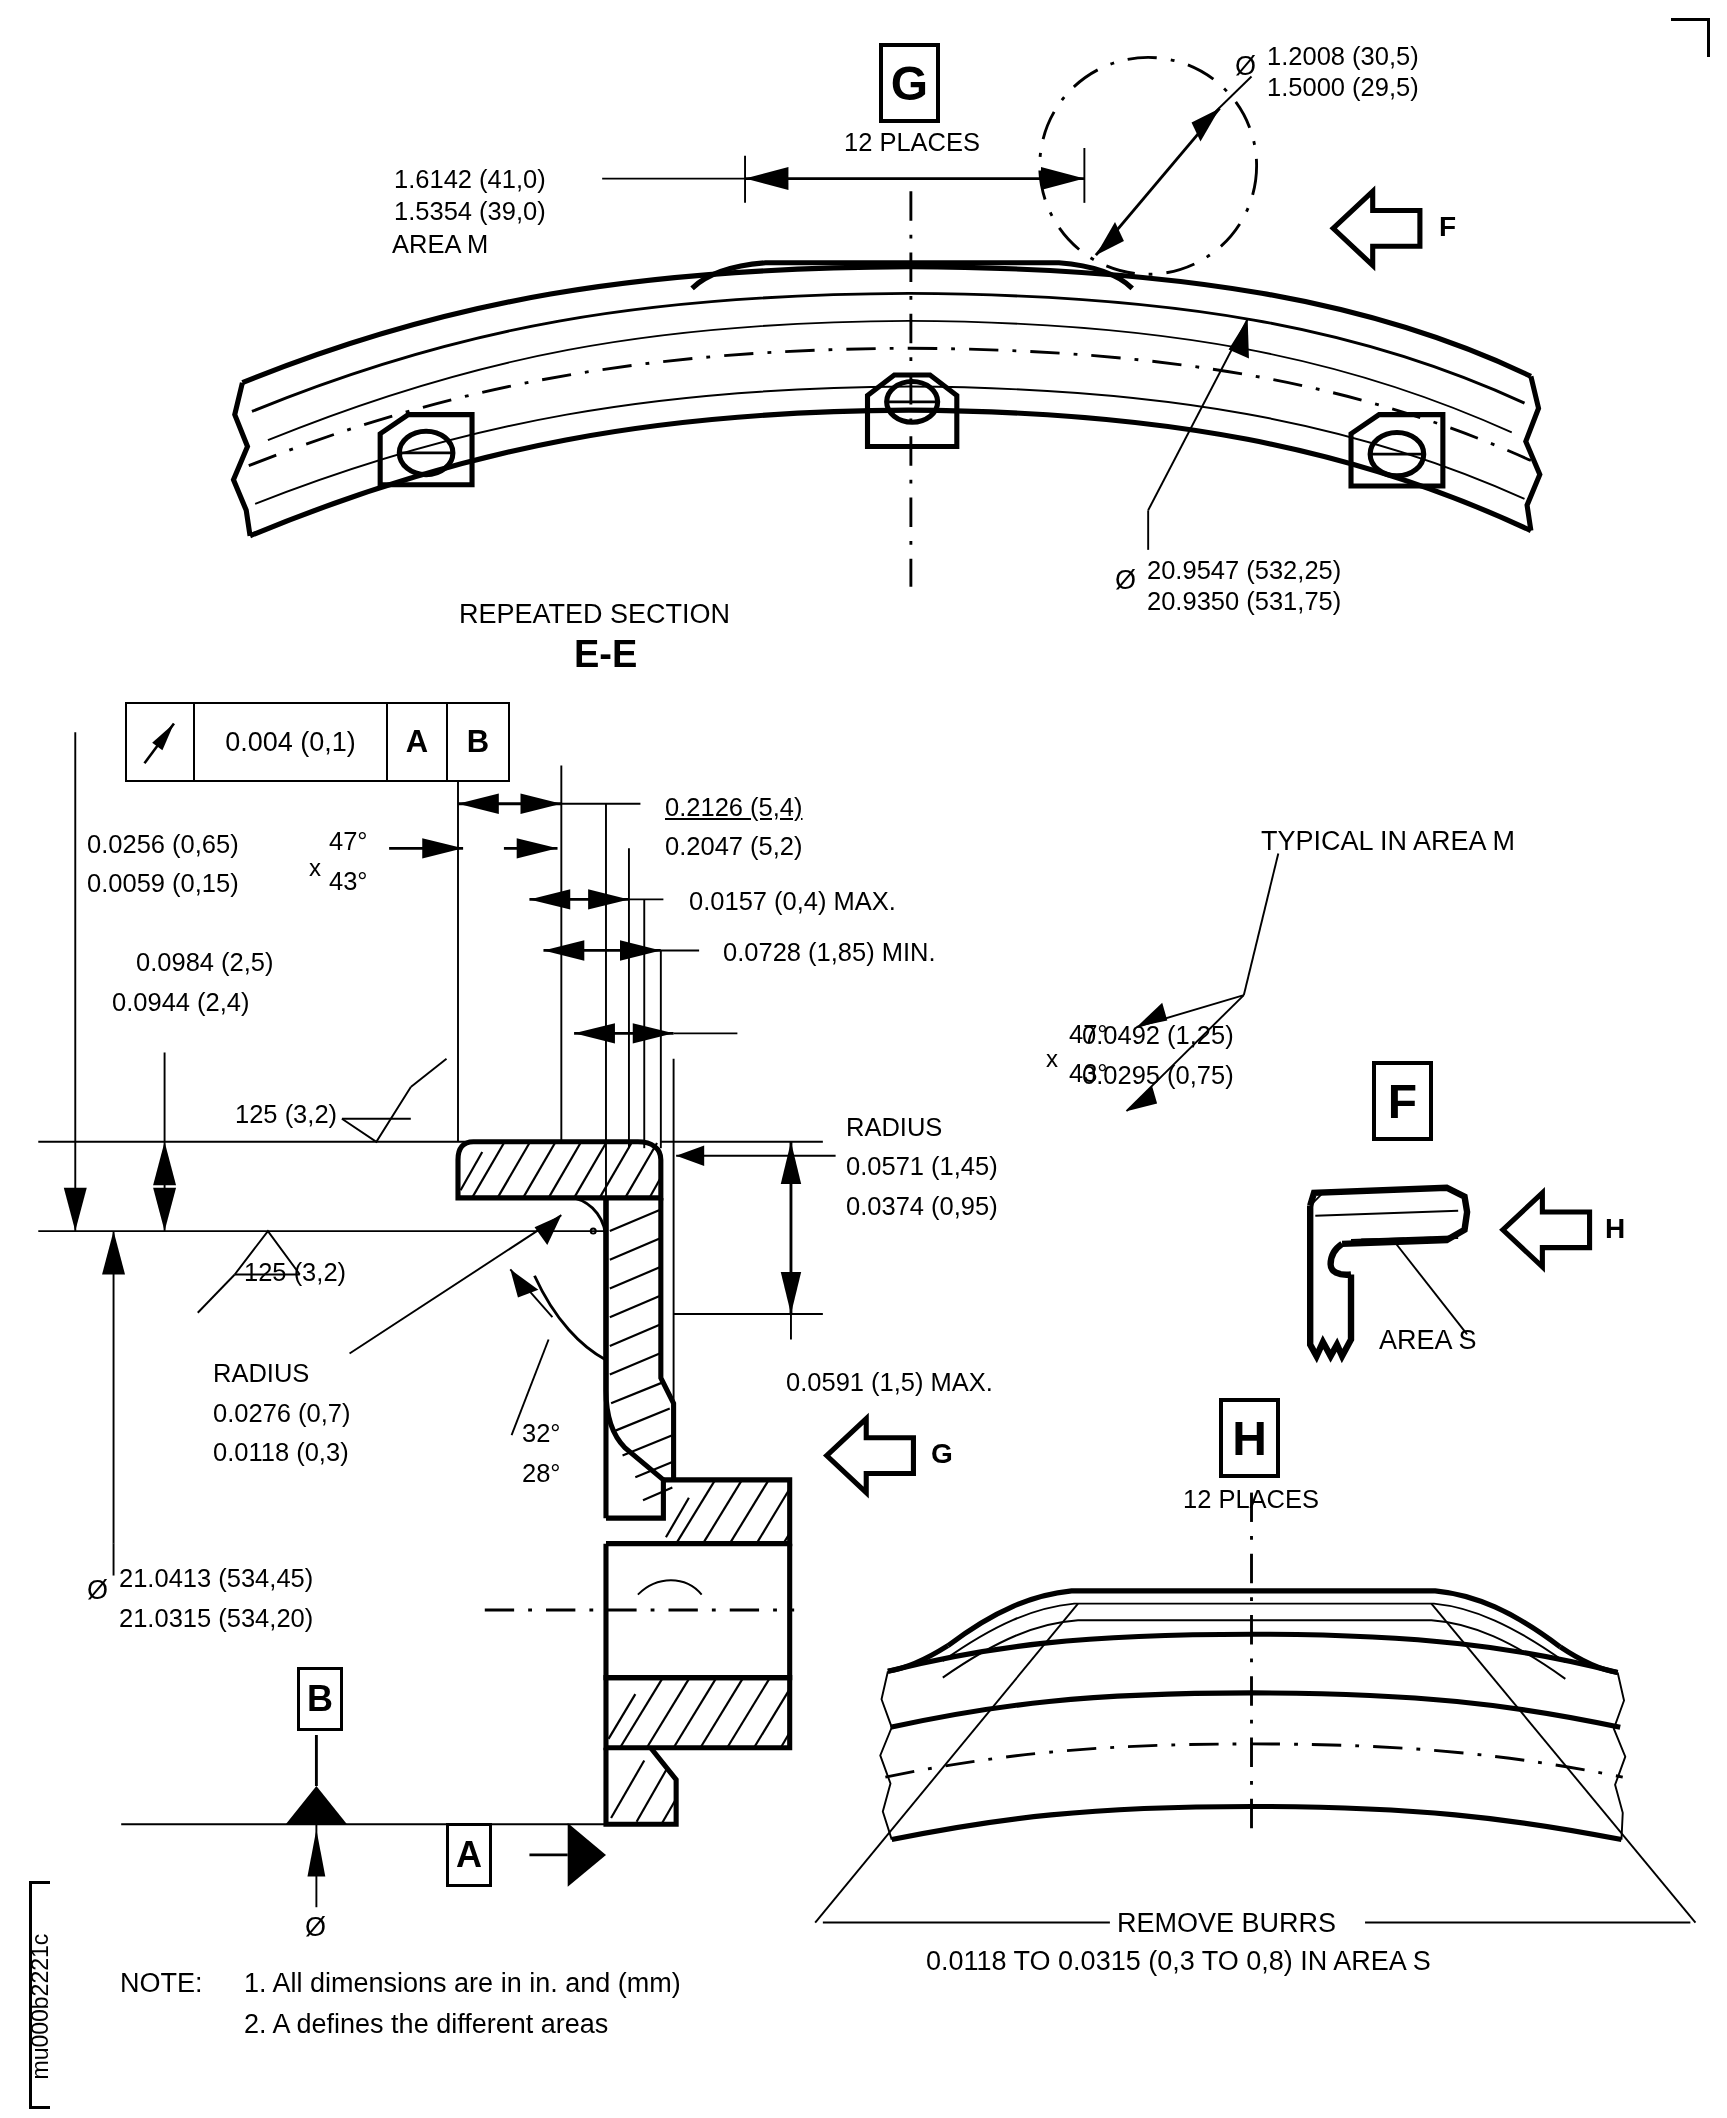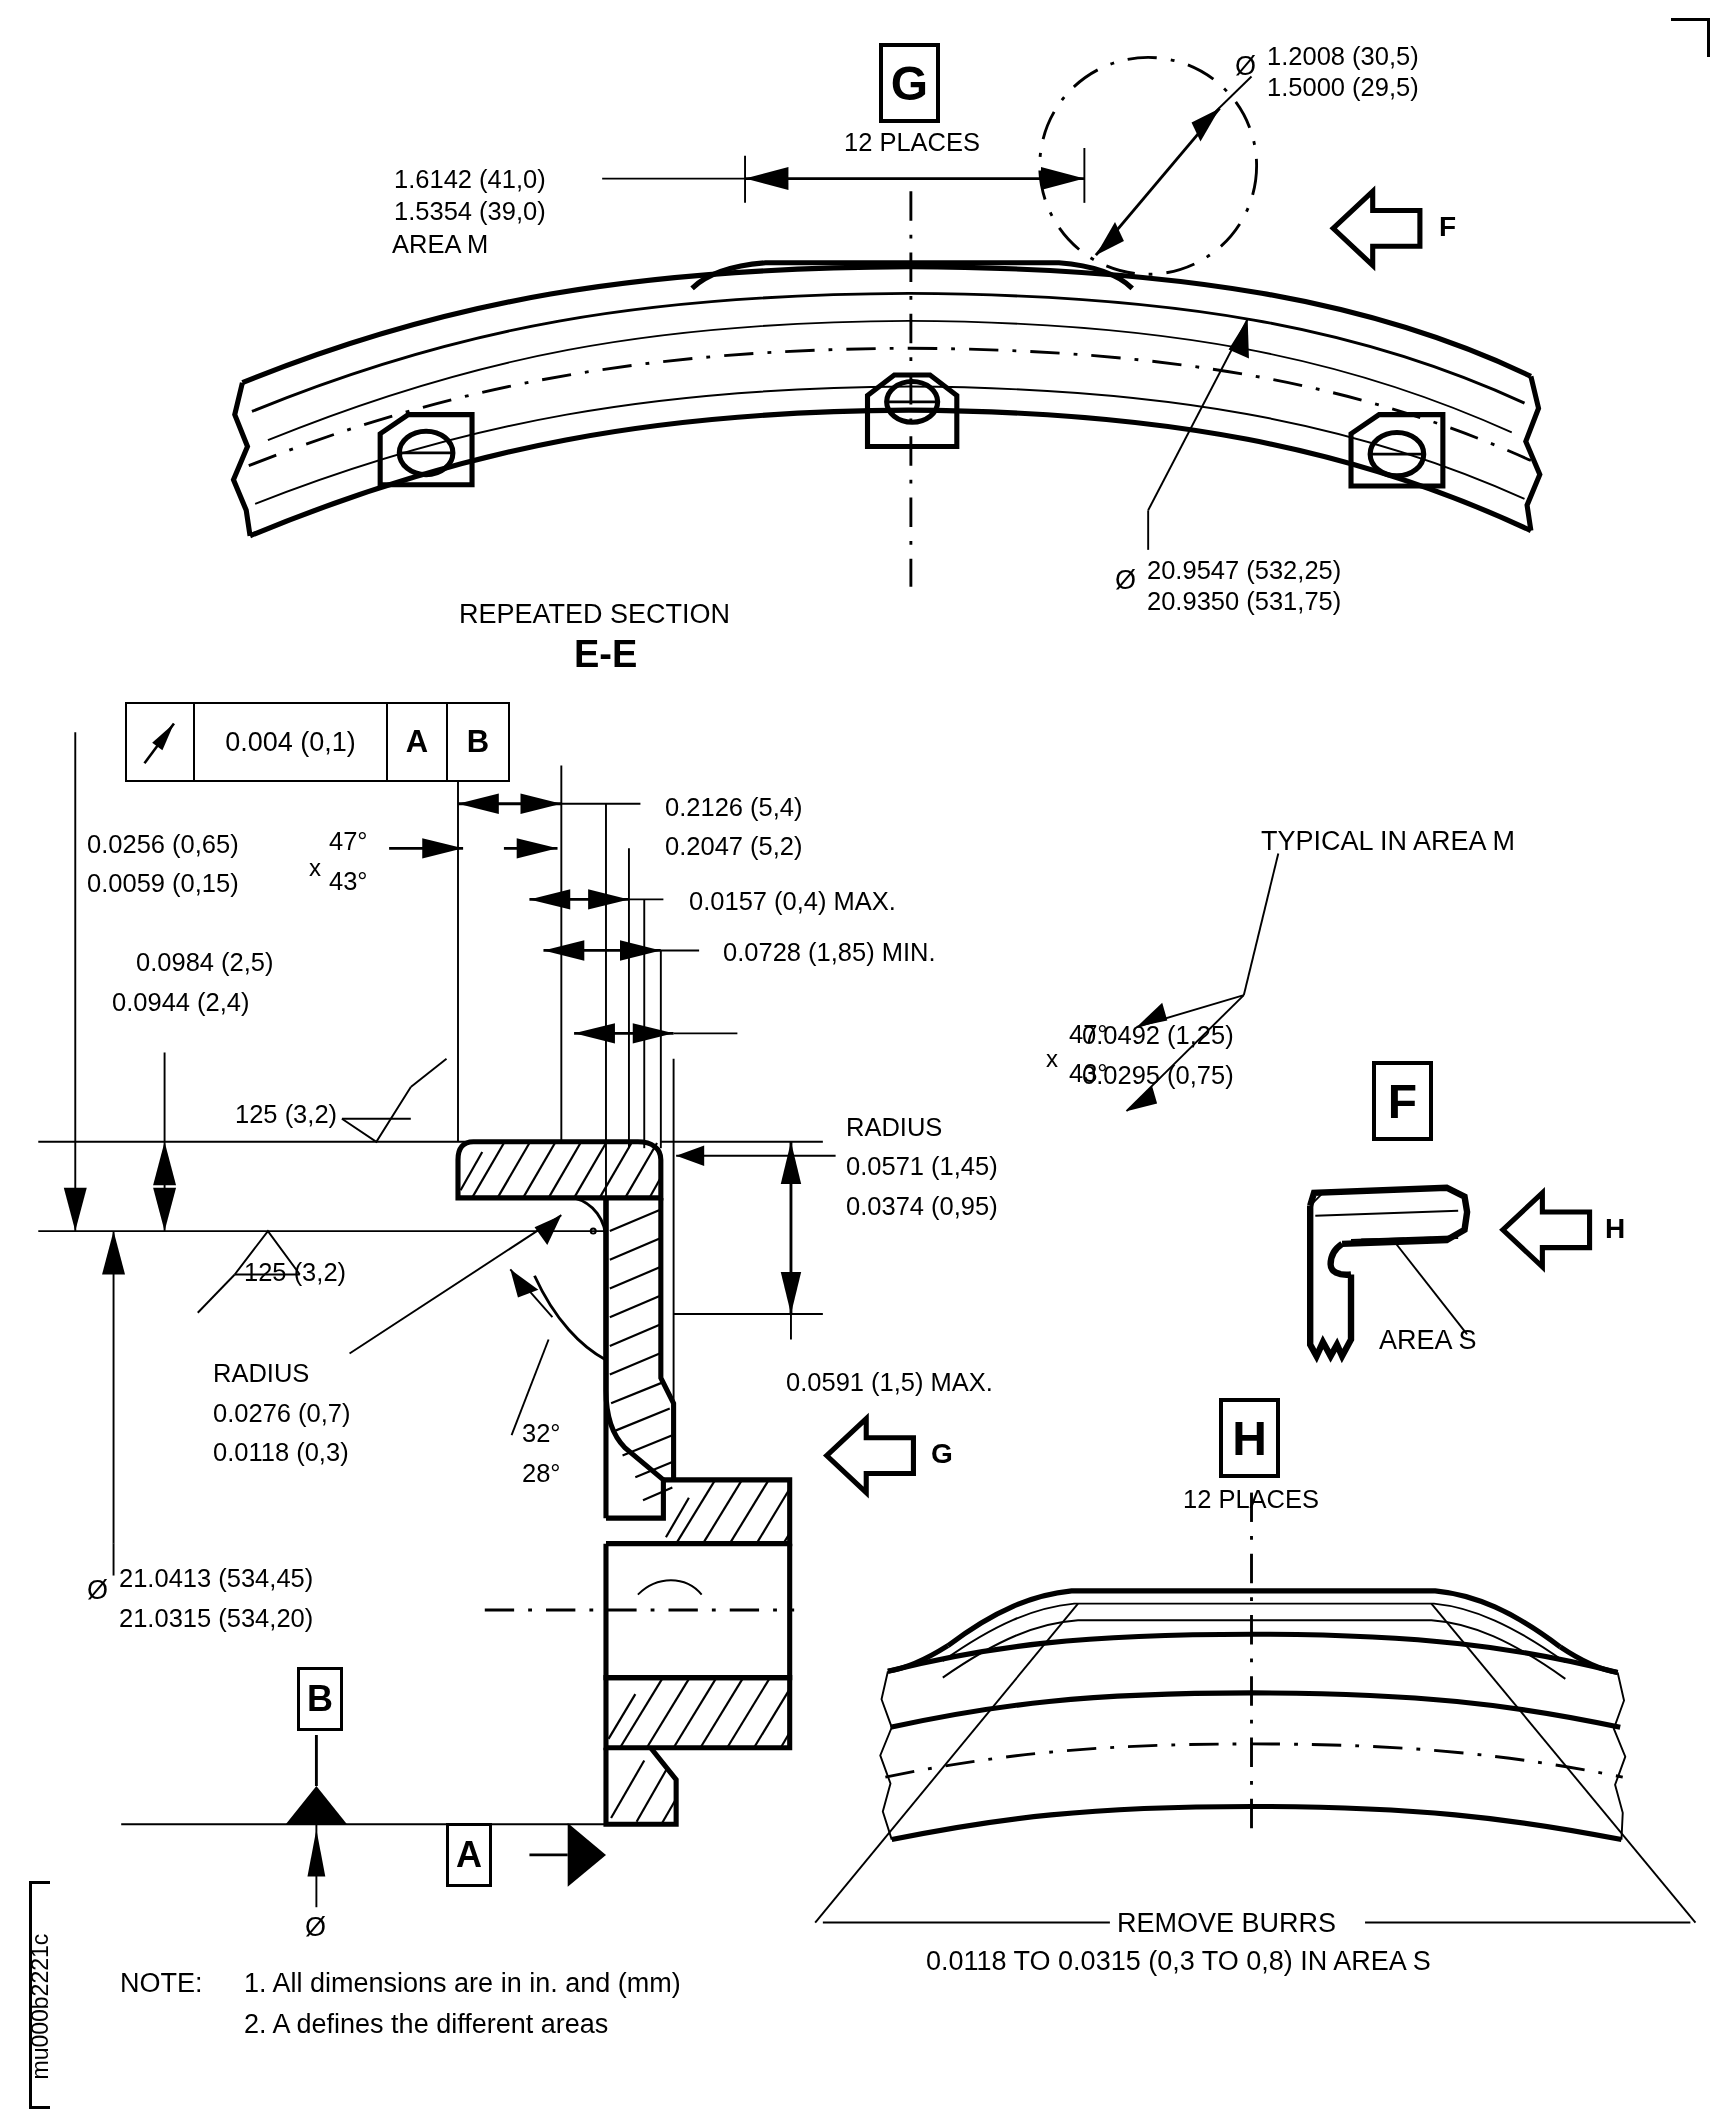--- a/index.html
+++ b/index.html
@@ -459,21 +459,21 @@
 
   <div class="txt t40" style="left:87px;top:828px;">0.0256 (0,65)</div>
   <div class="txt t40" style="left:87px;top:867px;">0.0059 (0,15)</div>
   <div class="txt t38" style="left:309px;top:852px;">x</div>
   <div class="txt t40" style="left:329px;top:825px;">47°</div>
   <div class="txt t40" style="left:329px;top:865px;">43°</div>
 
   <div class="txt t40" style="left:112px;top:946px;margin-left:24px;">0.0984 (2,5)</div>
   <div class="txt t40" style="left:112px;top:986px;">0.0944 (2,4)</div>
 
-  <div class="txt t40" style="left:665px;top:791px;">0.2126 (5,4)</div>
+  <div class="txt t40" style="left:665px;top:791px;text-decoration:underline;">0.2126 (5,4)</div>
   <div class="txt t40" style="left:665px;top:830px;">0.2047 (5,2)</div>
 
   <div class="txt t40" style="left:689px;top:885px;">0.0157 (0,4) MAX.</div>
 
   <div class="txt t40" style="left:723px;top:936px;">0.0728 (1,85) MIN.</div>
 
   <div class="txt t40" style="left:1082px;top:1019px;">0.0492 (1,25)</div>
   <div class="txt t40" style="left:1082px;top:1059px;">0.0295 (0,75)</div>
   <div class="txt t38" style="left:1046px;top:1043px;">x</div>
   <div class="txt t40" style="left:1069px;top:1018px;">47°</div>

